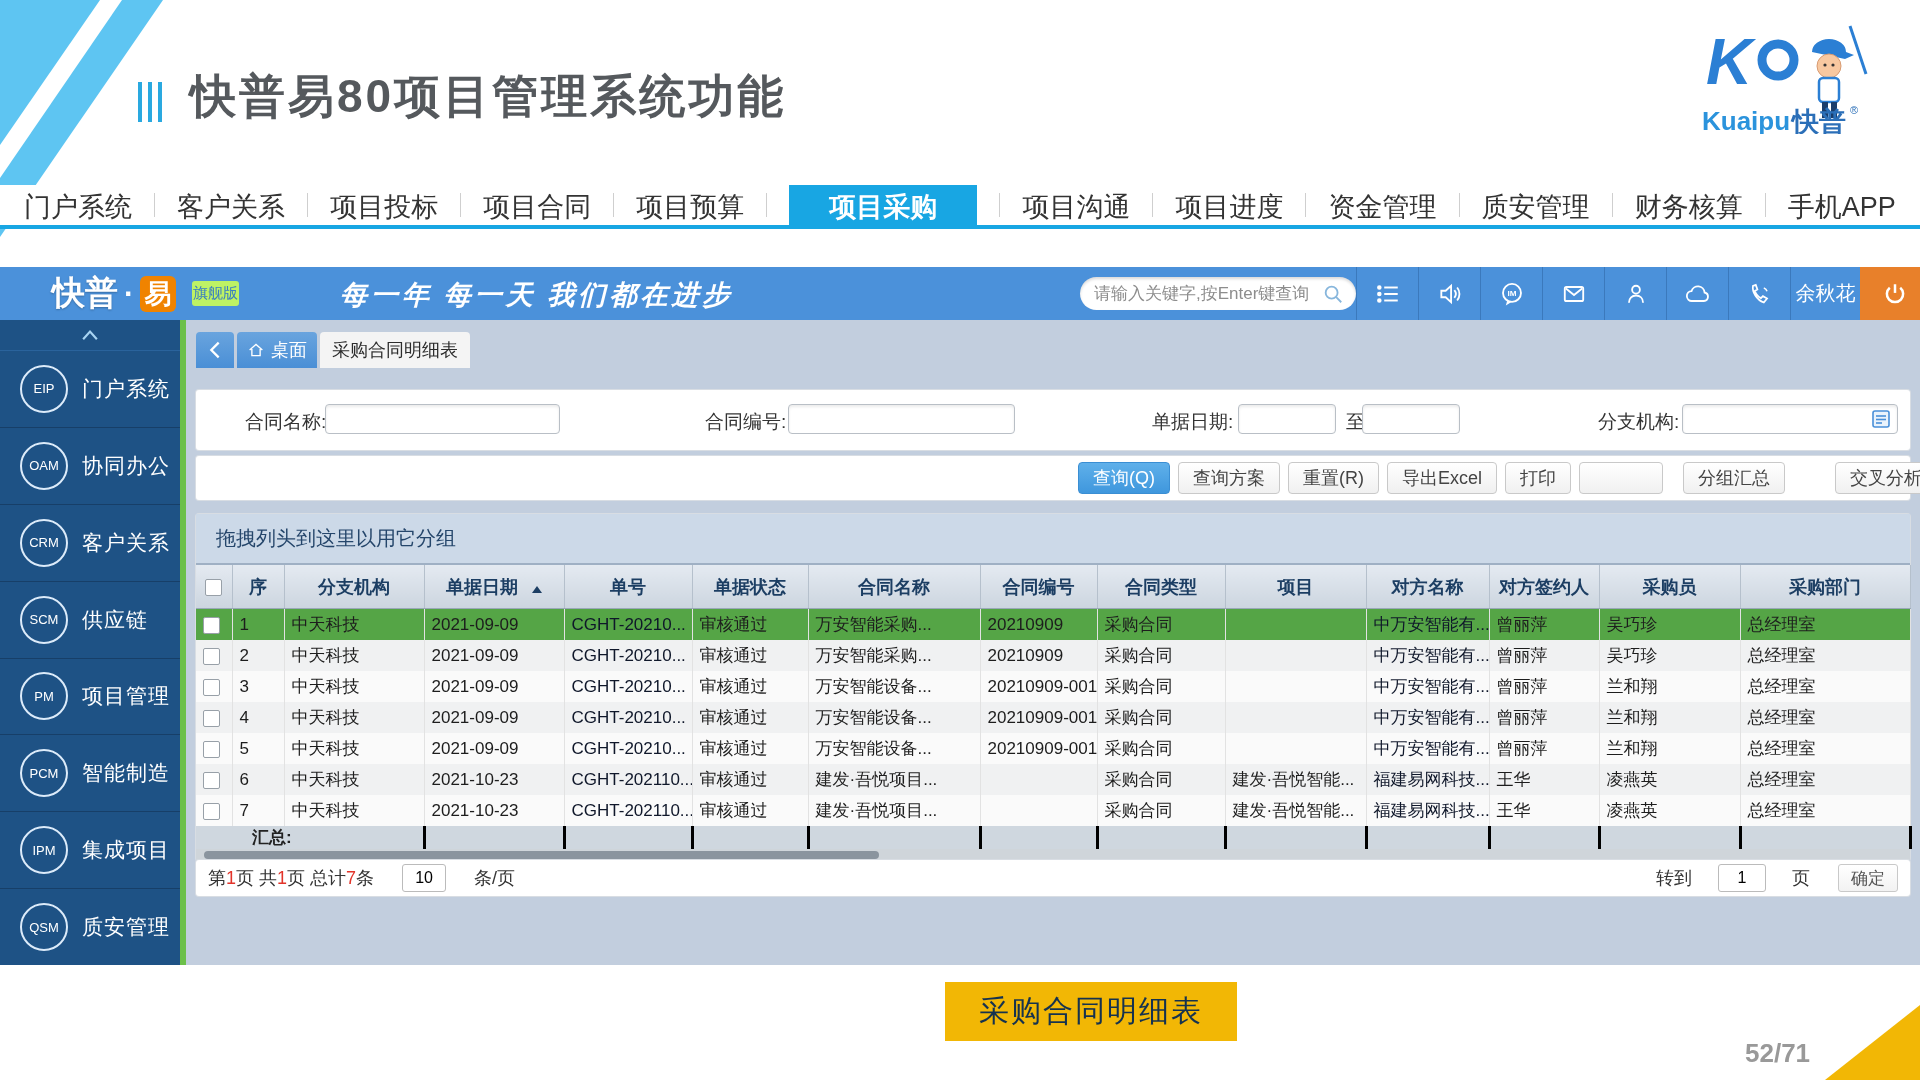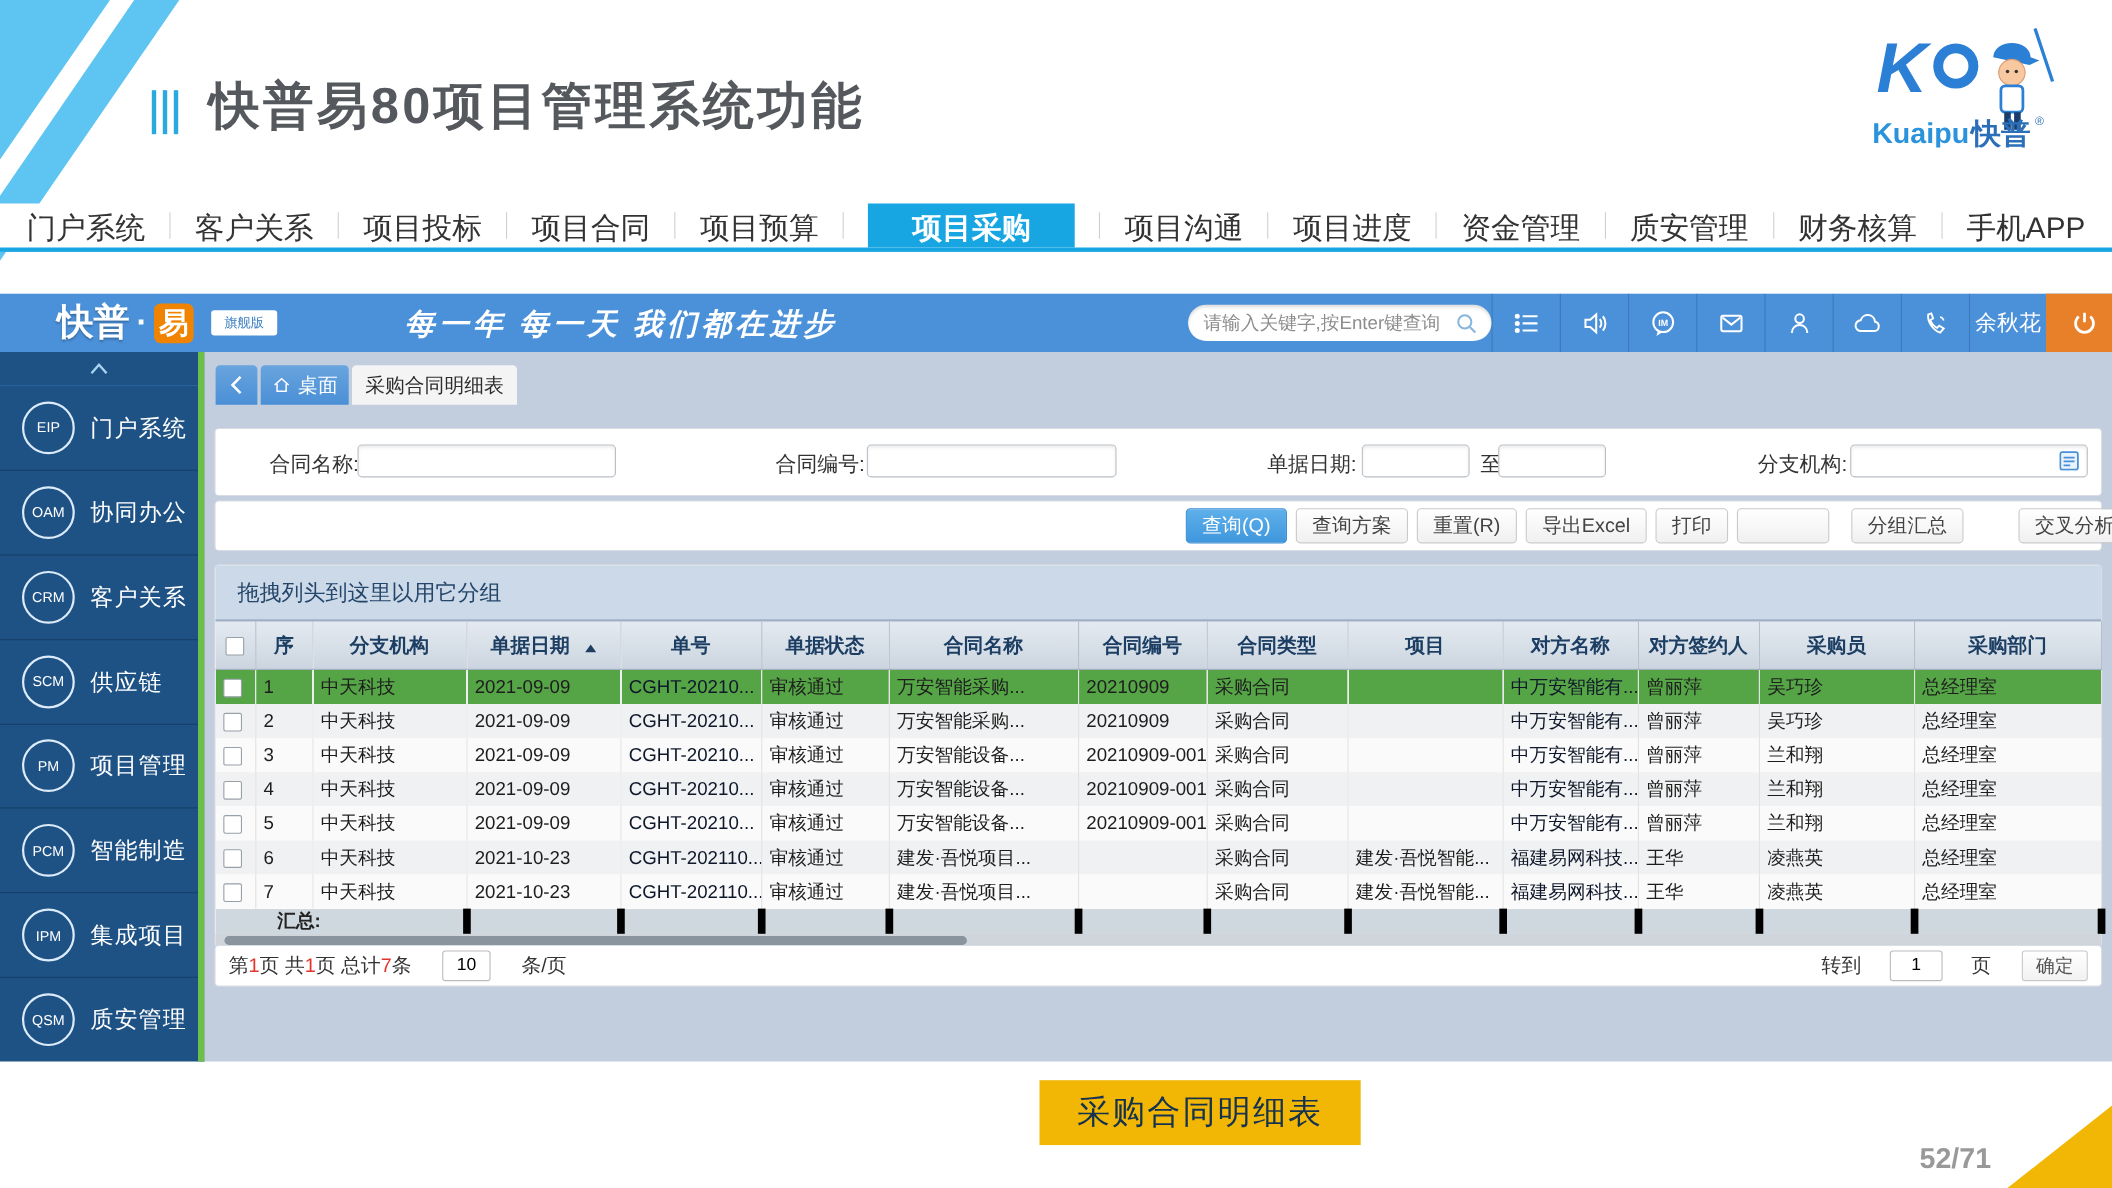--- a/index.html
+++ b/index.html
@@ -22,22 +22,22 @@
   .nav-item{font-size:27px;color:#333;line-height:44px;white-space:nowrap;cursor:pointer}
   .nav-item.active{background:#18a6e3;color:#fff;padding:0 40px;font-weight:bold}
   .nav-sep{width:1px;height:24px;background:#cfcfcf;align-self:center}
   
   .app-header{position:absolute;left:0;top:267px;width:1920px;height:53px;background:#4b91da}
   .brand{position:absolute;left:52px;top:0;height:53px;display:flex;align-items:center;gap:6px}
   .brand-main{font-size:33px;font-weight:bold;color:#fff;text-shadow:0 1px 2px rgba(0,0,0,.25)}
   .brand-dot{font-size:30px;font-weight:bold;color:#fff}
   .brand-accent{width:36px;height:36px;background:#f08300;border-radius:6px;color:#fff;
                 font-size:27px;font-weight:bold;display:flex;align-items:center;justify-content:center}
-  .edition{margin-left:10px;background:#ffffff;color:#3a7fc1;font-size:12px;padding:3px 12px;border-radius:3px}
-  .slogan{position:absolute;left:368px;top:10px;font-family:"Liberation Serif","DejaVu Serif",serif;
+  .edition{margin-left:10px;background:#bef264;color:#3a7fc1;font-size:15px;padding:3px 1px;border-radius:3px}
+  .slogan{position:absolute;left:340px;top:10px;font-family:"Liberation Serif","DejaVu Serif",serif;
           font-style:italic;font-weight:bold;font-size:27px;color:#fff;letter-spacing:4px}
   .search-box{position:absolute;left:1080px;top:10px;width:276px;height:33px;background:#fff;
               border-radius:17px;display:flex;align-items:center;padding:0 12px;box-sizing:border-box;
               box-shadow:inset 0 2px 3px rgba(0,0,0,.15)}
   .search-box input{flex:1;border:none;outline:none;font-size:17px;color:#333;background:transparent}
   .search-box input::placeholder{color:#8d8d8d}
   .icon-strip{position:absolute;left:1356px;top:0;height:53px;display:flex}
   .hicon{width:61px;height:53px;display:flex;align-items:center;justify-content:center;
          border-left:1px solid rgba(10,50,100,.25);cursor:pointer}
   .hname{width:69px;height:53px;display:flex;align-items:center;justify-content:center;
@@ -93,21 +93,21 @@
                 border-bottom:1px solid #9aa8b8;padding:0 4px;white-space:nowrap;overflow:hidden;cursor:pointer}
   table.grid td{height:31px;font-size:17px;color:#1d1d1d;border-right:1px solid #e2e2e2;
                 padding:0 7px;white-space:nowrap;overflow:hidden;text-align:left}
   tr.row-even td{background:#f0f1f2}
   tr.row-odd td{background:#fafafa}
   tr.selected td{background:#55a546}
   td.c,th.c{text-align:center}
   .cellink{color:#0f172a;cursor:pointer}
   .cb{display:inline-block;width:15px;height:15px;background:#fff;border:1px solid #98a0a8;
       border-radius:2px;vertical-align:middle;cursor:pointer}
-  tr.summary td{height:22px;background:#cfd7df;border-right:7px solid #000000}
+  tr.summary td{height:22px;background:#cfd7df;border-right:3px solid #000000}
   .sum-label{font-weight:bold;font-size:17px;color:#222}
   .sort-caret{display:inline-block;width:0;height:0;border-left:5px solid transparent;
               border-right:5px solid transparent;border-bottom:7px solid #1c3e63;margin-left:14px}
   .hscroll{height:12px;background:#cfd5da;position:relative}
   .hthumb{position:absolute;left:8px;top:2px;width:675px;height:8px;background:#8a949e;
           border-radius:4px;cursor:pointer}
   
   .pager{position:absolute;left:10px;top:540px;width:1714px;height:36px;background:#fff;
          border-radius:3px;box-shadow:0 0 0 1px #d8dde3;display:flex;align-items:center;
          padding:0 12px;box-sizing:border-box;font-size:18px;color:#333;gap:20px}

